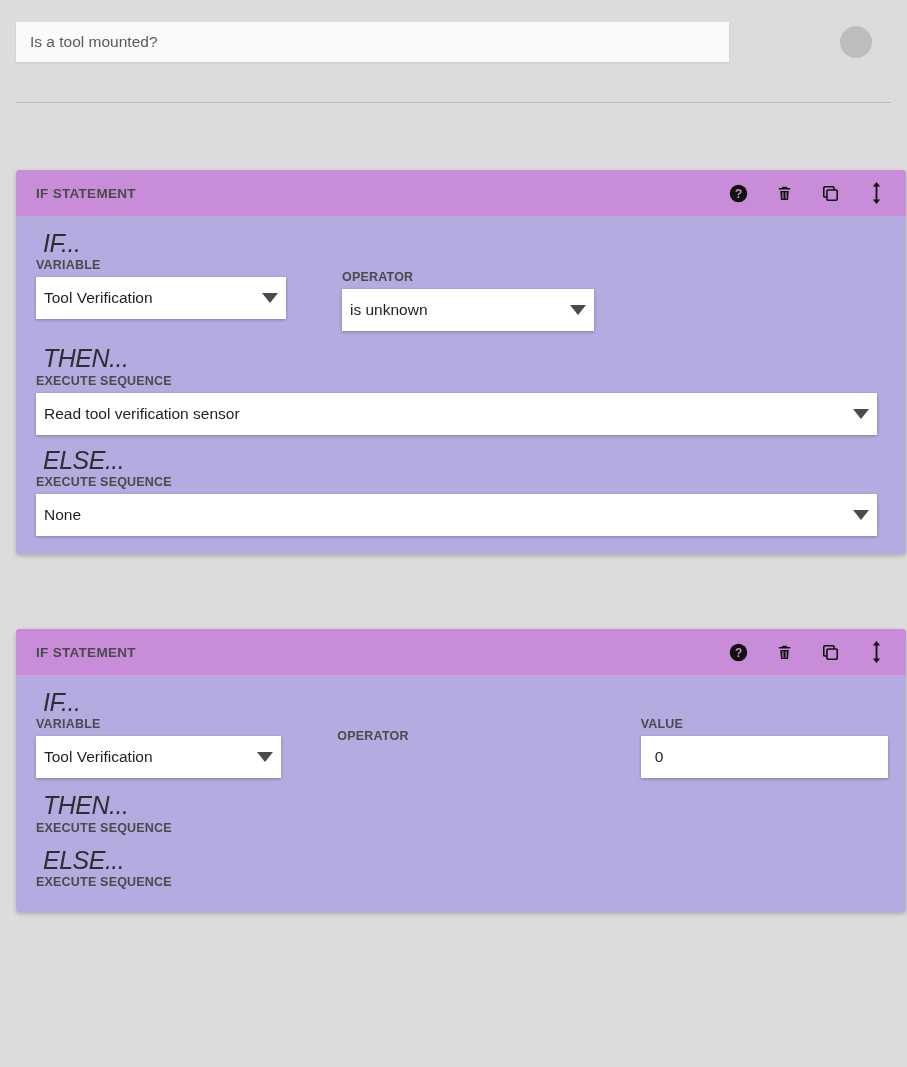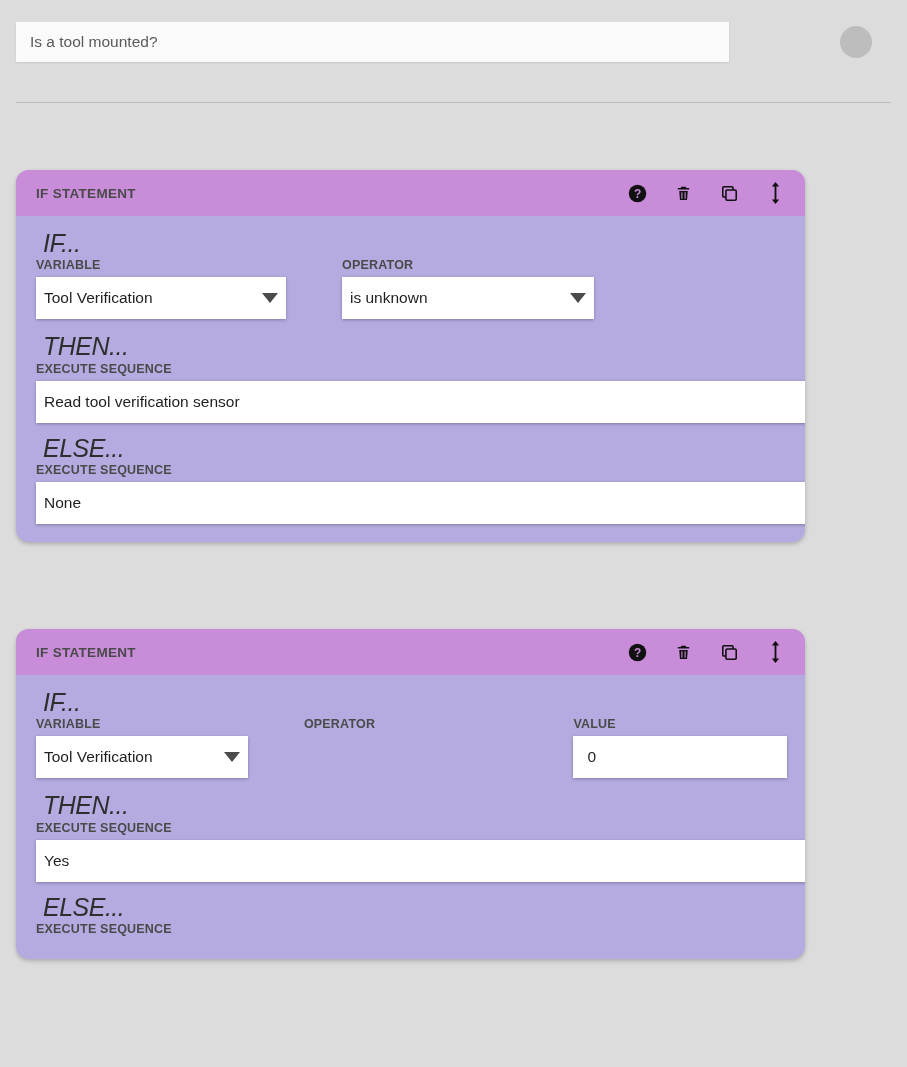--- a/index.html
+++ b/index.html
@@ -58,22 +58,22 @@
     top: 102px;
     width: 875px;
     height: 1px;
     background: #bdbdbd;
   }
 
   
   .card {
     position: absolute;
     left: 16px;
-    width: 789px;
-    border-radius: 13px;
+    width: 890px;
+    border-radius: 4px;
     background: #b5abe0;
     box-shadow: 0 2px 4px rgba(0,0,0,0.22);
     overflow: hidden;
     box-sizing: border-box;
   }
   .card-header {
     height: 46px;
     background: #c88cd8;
     display: flex;
     align-items: center;
@@ -127,21 +127,21 @@
     letter-spacing: 0.2px;
     margin-bottom: 5px;
     display: block;
   }
 
   .row {
     display: flex;
     gap: 56px;
   }
   .col-var   { width: 250px; }
-  .col-op    { width: 252px; }
+  .col-op    { width: 252px; margin-top: 12px; }
   .col-val   { width: 252px; }
 
   .field {
     position: relative;
     height: 42px;
     background: #ffffff;
     box-shadow: 0 1px 3px rgba(0,0,0,0.28);
     display: flex;
     align-items: center;
     padding: 0 8px;
@@ -294,21 +294,17 @@
         <span class="field-label">OPERATOR</span>
       </div>
       <div class="col-val">
         <span class="field-label">VALUE</span>
         <input class="text-field" value="0" style="">
       </div>
     </div>
 
     <div class="section-title then">THEN...</div>
     <span class="field-label">EXECUTE SEQUENCE</span>
-    <div class="field wide">
-      <span class="val">Yes</span>
-      <span class="caret"></span>
-    </div>
 
     <div class="section-title elsee">ELSE...</div>
     <span class="field-label">EXECUTE SEQUENCE</span>
   </div>
 </div>
 
 </body></html>

